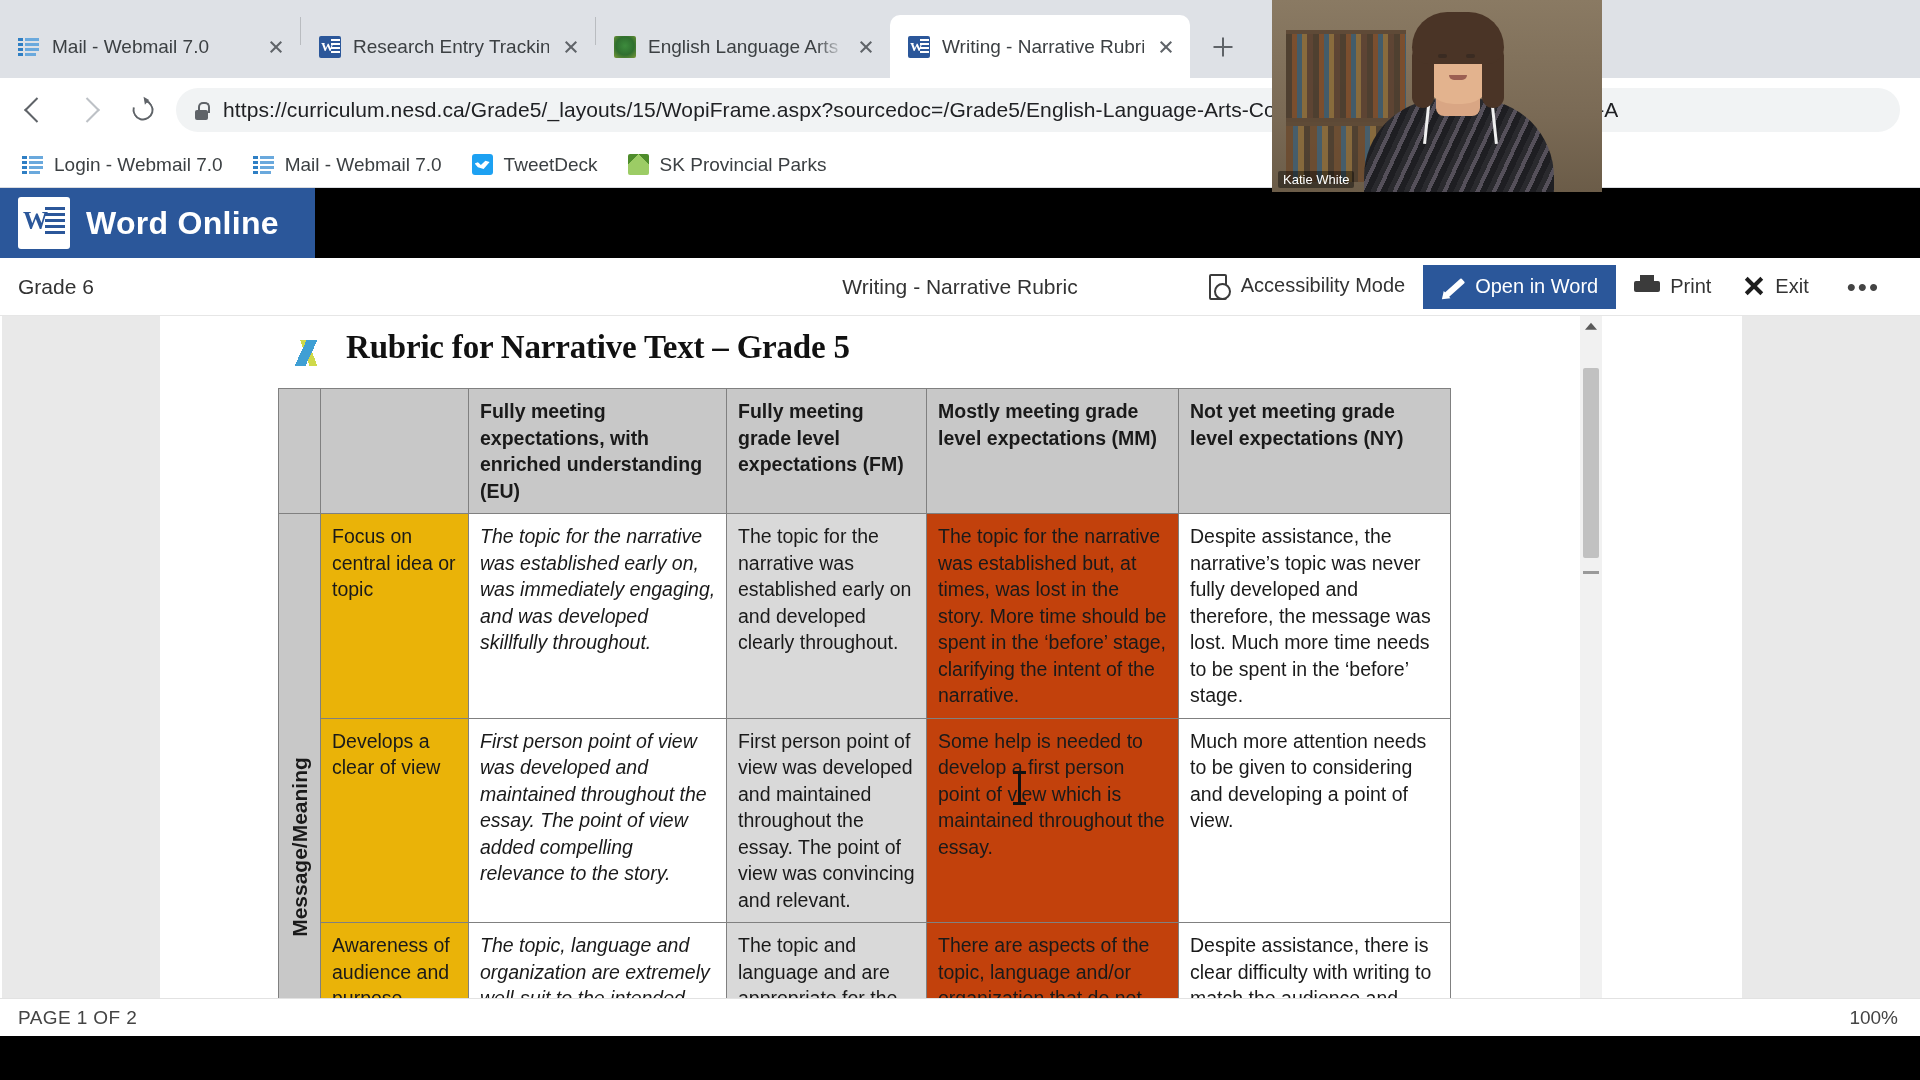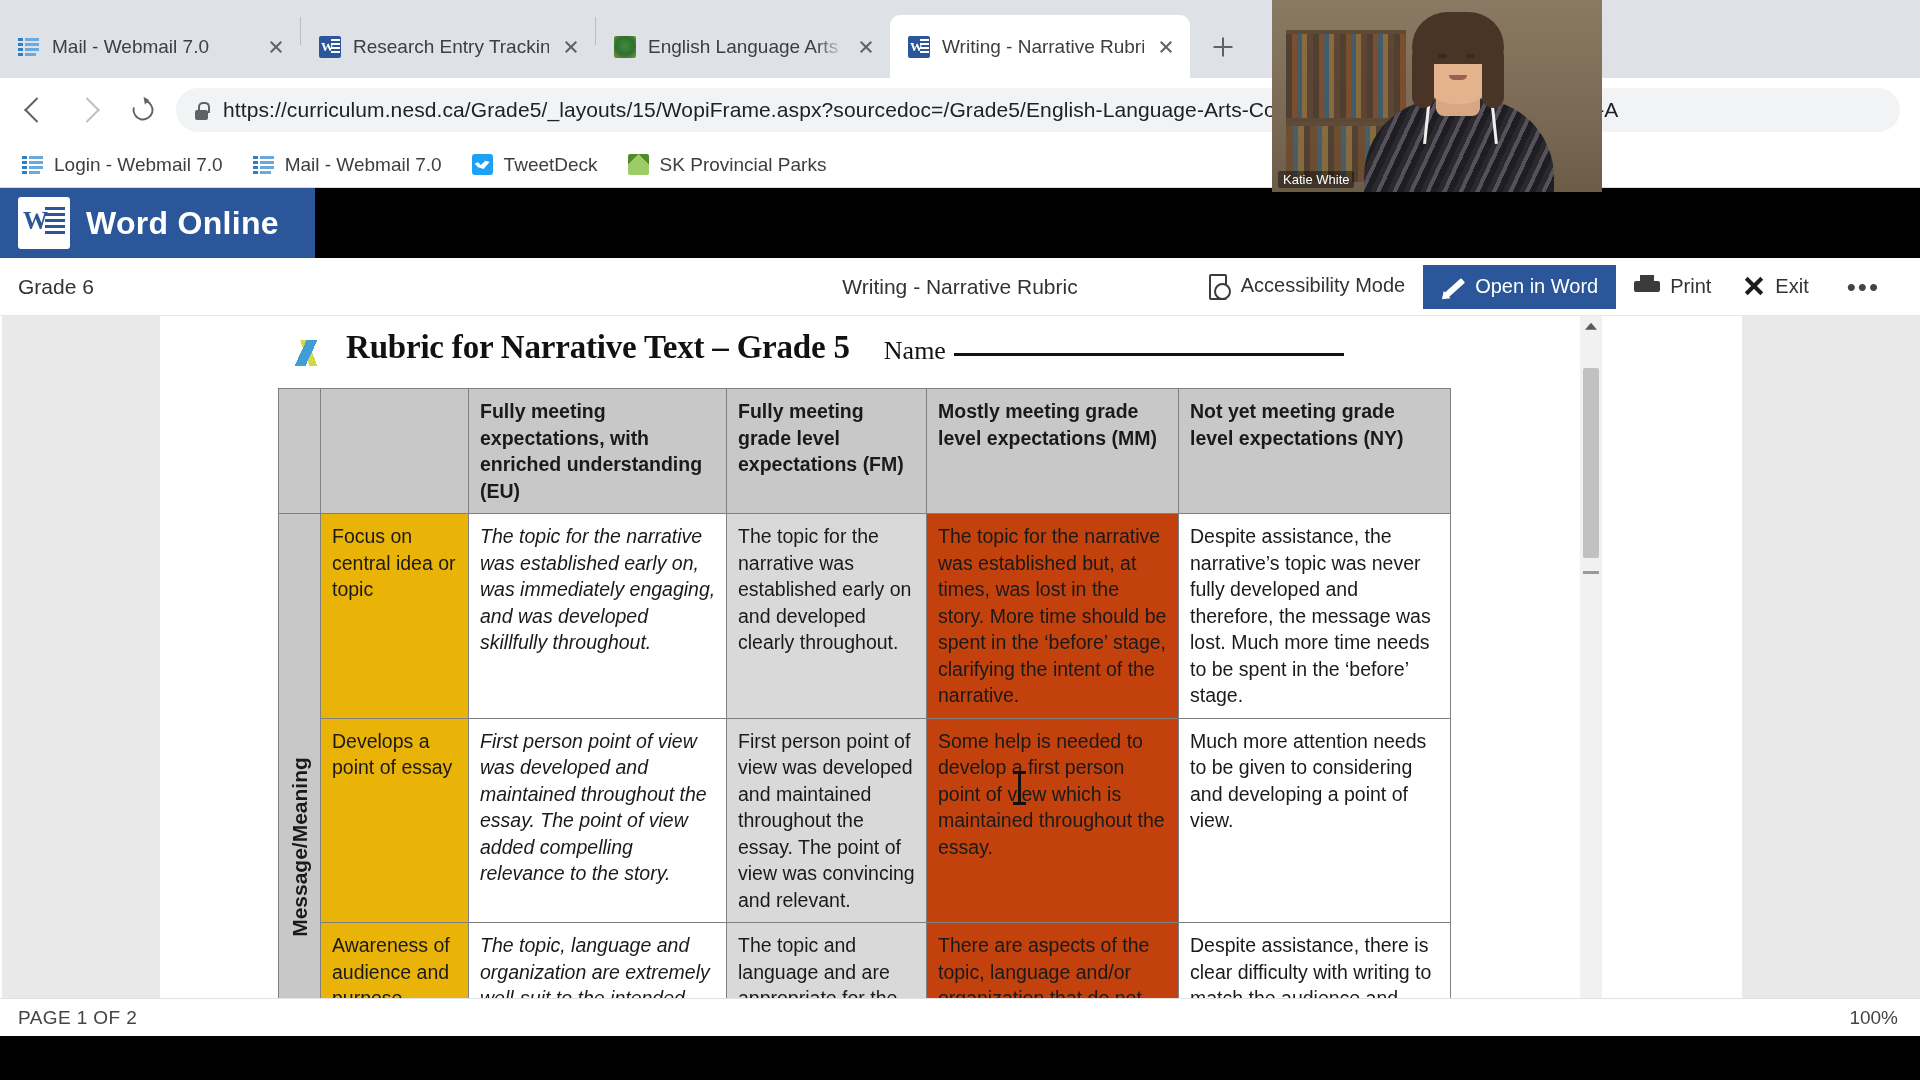--- a/index.html
+++ b/index.html
@@ -442,23 +442,20 @@
     </div>
   </div>
 
   <div class="doc-area">
     <div class="page">
       <div class="doc-inner">
 
         <div class="doc-title-row">
           <span class="doc-logo"></span>
           <span class="doc-title">Rubric for Narrative Text – Grade 5</span>
-          <span class="doc-name">
-            <span>Name</span><span class="rule"></span>
-          </span>
         </div>
 
         <table class="rubric">
           <tbody>
               <tr>
             <td class="strand blank"></td>
             <td class="criterion colhead"></td>
             <td class="colhead" style="width:258px">Fully meeting expectations, with enriched understanding (EU)</td>
             <td class="colhead" style="width:200px">Fully meeting grade level expectations (FM)</td>
             <td class="colhead" style="width:252px">Mostly meeting grade level expectations (MM)</td>
@@ -470,21 +467,21 @@
               <span class="vtext">Message/Meaning</span>
             </td>
             <td class="criterion">Focus on central idea or topic</td>
             <td class="lvl-eu">The topic for the narrative was established early on, was immediately engaging, and was developed skillfully throughout.</td>
             <td class="lvl-fm">The topic for the narrative was established early on and developed clearly throughout.</td>
             <td class="lvl-mm">The topic for the narrative was established but, at times, was lost in the story. More time should be spent in the ‘before’ stage, clarifying the intent of the narrative.</td>
             <td class="lvl-ny">Despite assistance, the narrative’s topic was never fully developed and therefore, the message was lost. Much more time needs to be spent in the ‘before’ stage.</td>
           </tr>
 
           <tr>
-            <td class="criterion">Develops a point of essay</td>
+            <td class="criterion">Develops a clear of view</td>
             <td class="lvl-eu">First person point of view was developed and maintained throughout the essay. The point of view added compelling relevance to the story.</td>
             <td class="lvl-fm">First person point of view was developed and maintained throughout the essay. The point of view was convincing and relevant.</td>
             <td class="lvl-mm">Some help is needed to develop a first person point of view which is maintained throughout the essay.</td>
             <td class="lvl-ny">Much more attention needs to be given to considering and developing a point of view.</td>
           </tr>
 
           <tr>
             <td class="criterion">Awareness of audience and purpose</td>
             <td class="lvl-eu">The topic, language and organization are extremely well-suit to the intended audience and purpose. There is clear understanding of the reason for the narrative.</td>
             <td class="lvl-fm">The topic and language and are appropriate for the audience and purpose.</td>

